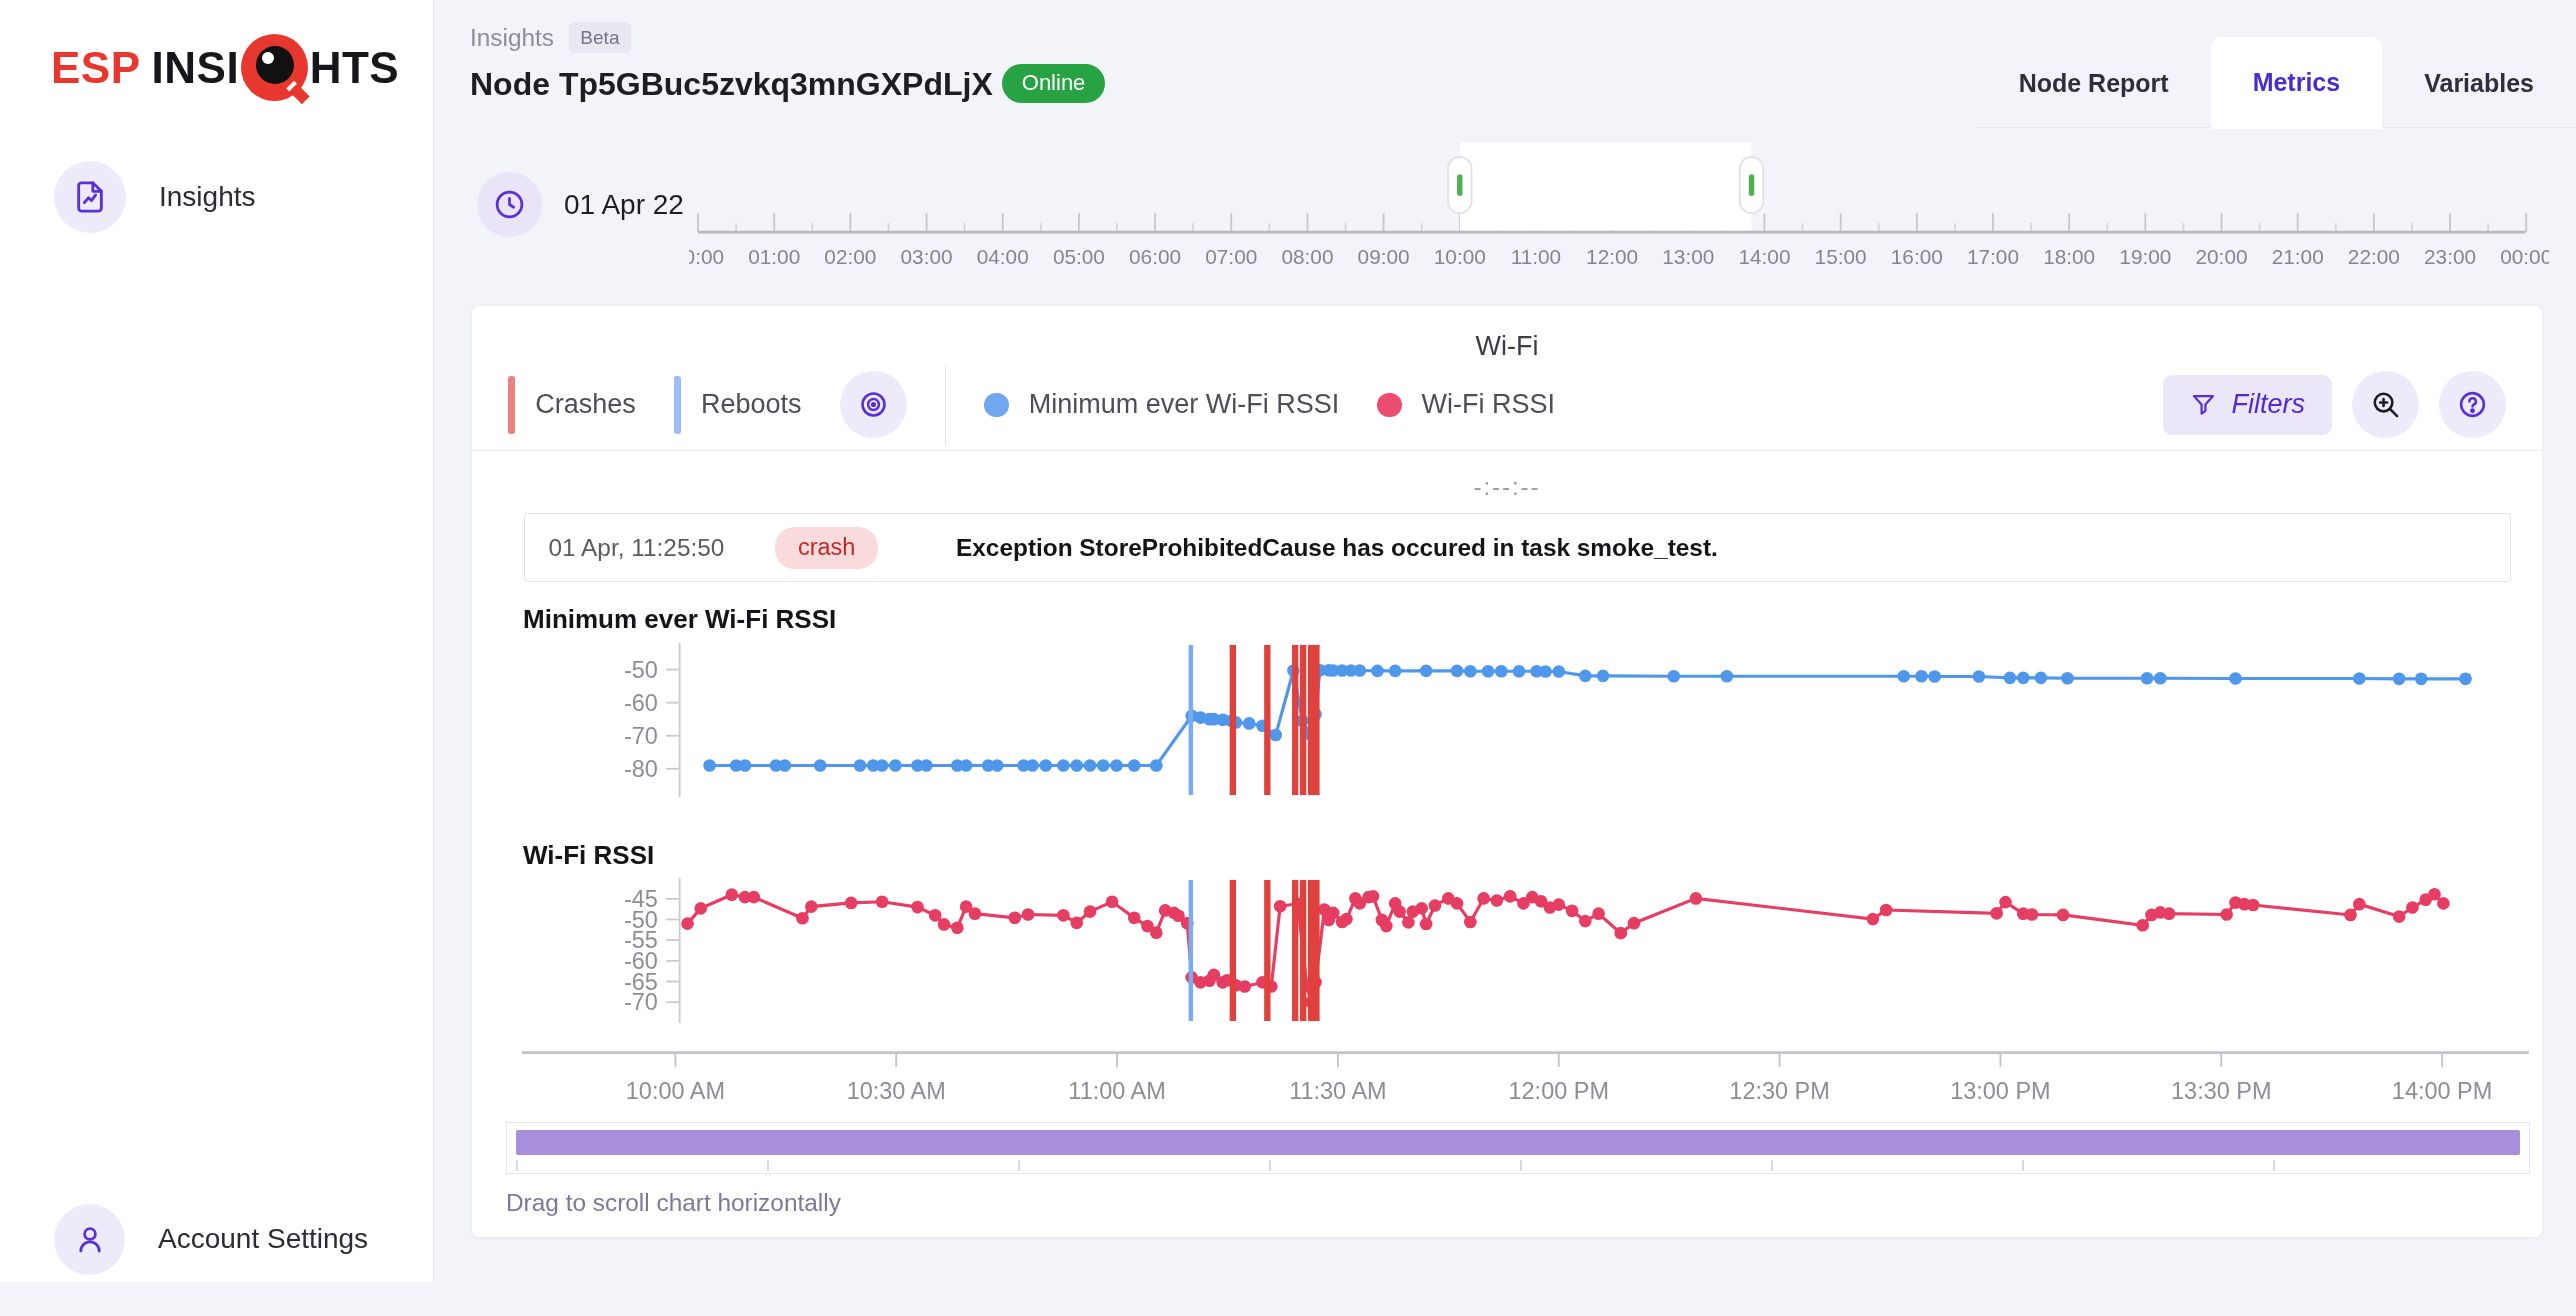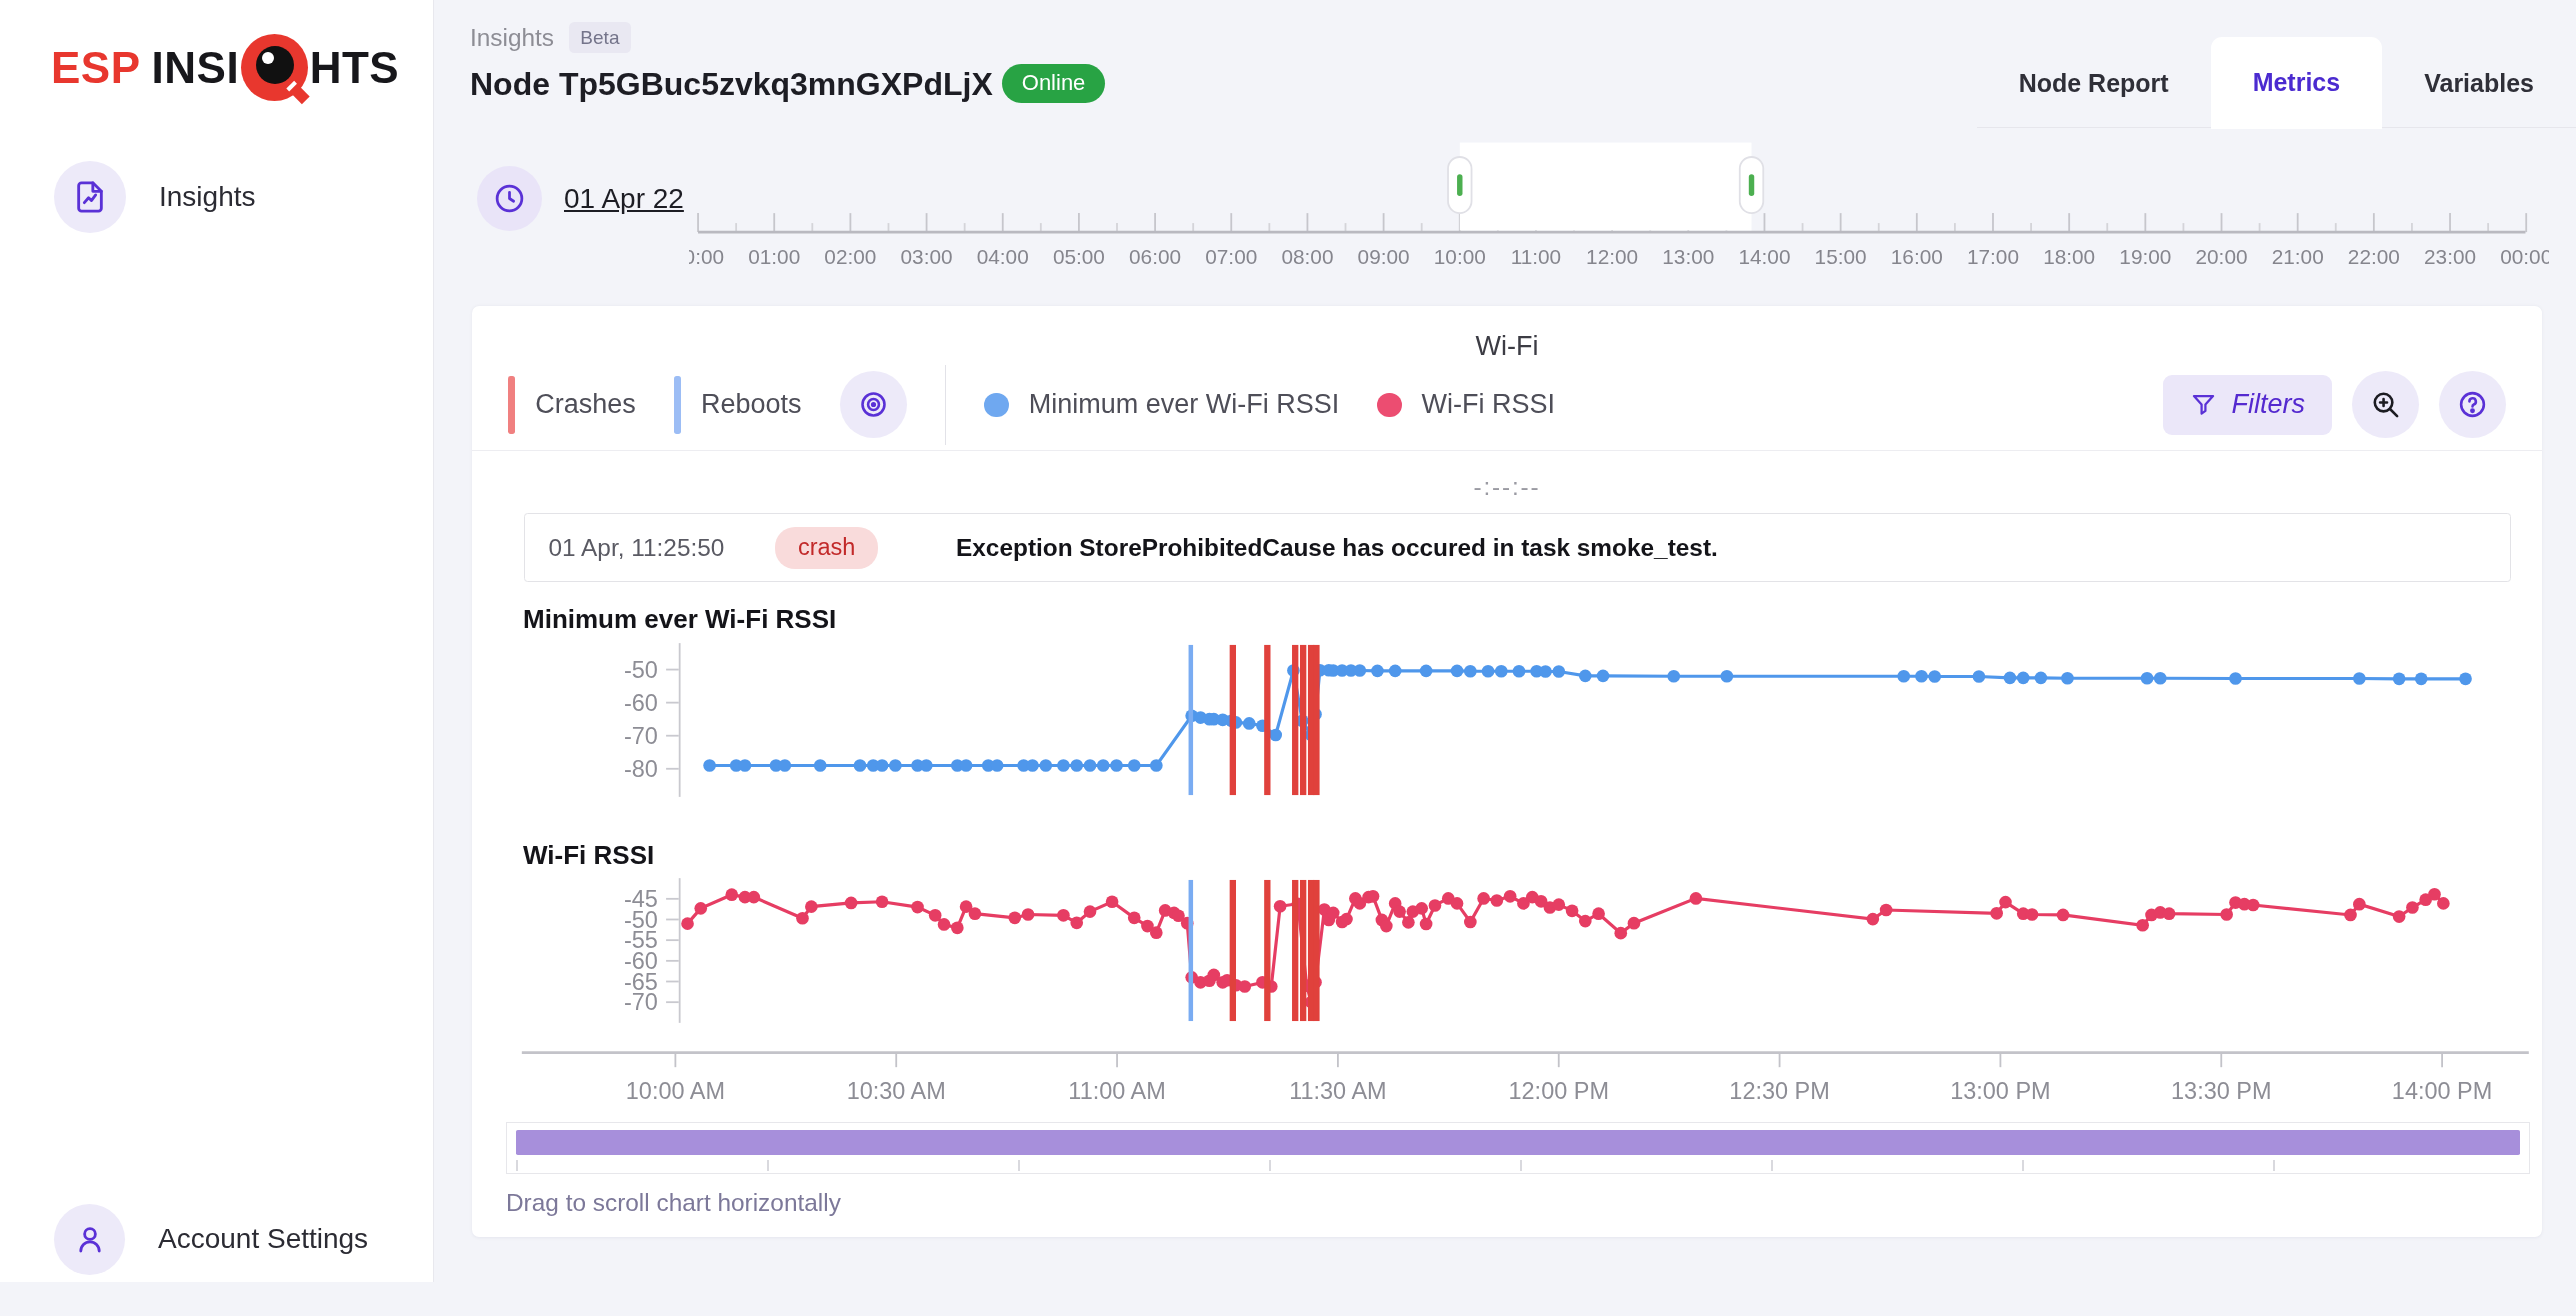--- a/index.html
+++ b/index.html
@@ -36,21 +36,21 @@
   .beta{background:#e9e8f2;color:#74748a;font-size:19px;padding:4.5px 11.8px;border-radius:5.4px;}
   .title-row{display:flex;align-items:flex-end;gap:9px;margin-top:11px;}
   .node-title{font-size:32px;font-weight:700;color:#1d1d24;}
   .online{color:#fff;font-size:22px;font-weight:500;padding:6.3px 20px;border-radius:904px;}
   .tabs{display:flex;align-items:flex-end;border-bottom:1.8px solid #e6e6ec;height:127px;margin-top:-22px;}
   .tab{font-size:25px;font-weight:600;color:#2f2f38;padding:0 42px;height:87px;display:flex;align-items:center;cursor:pointer;}
   .tab.active{background:#fff;color:#4b2bd0;border-radius:11px 11px 0 0;margin-bottom:-1.8px;height:92px;}
 
   
   .timeline{position:relative;height:174px;}
-  .date-chip{position:absolute;left:43px;top:38px;display:flex;align-items:center;gap:22px;text-decoration:underline;}
+  .date-chip{position:absolute;left:43px;top:44px;display:flex;align-items:center;gap:22px;}
   .clock-circle{width:65px;height:65px;border-radius:50%;background:#e9e4f8;display:flex;align-items:center;justify-content:center;}
   .date-label{font-size:28px;color:#1d1d24;font-weight:500;}
   #timeline-svg{position:absolute;left:255px;top:9px;}
 
   
   .card{background:#fff;border-radius:7.2px;margin:3.6px 34px 0 38px;padding:25px 0 20px;
     box-shadow:0 0.9px 3.6px rgba(25,25,60,.06);}
   .card-title{text-align:center;font-size:27px;color:#3c3c44;}
   .legend-row{display:flex;align-items:center;justify-content:space-between;padding:0 36px;margin-top:7.2px;height:72px;}
   .legend-left{display:flex;align-items:center;gap:38px;}

